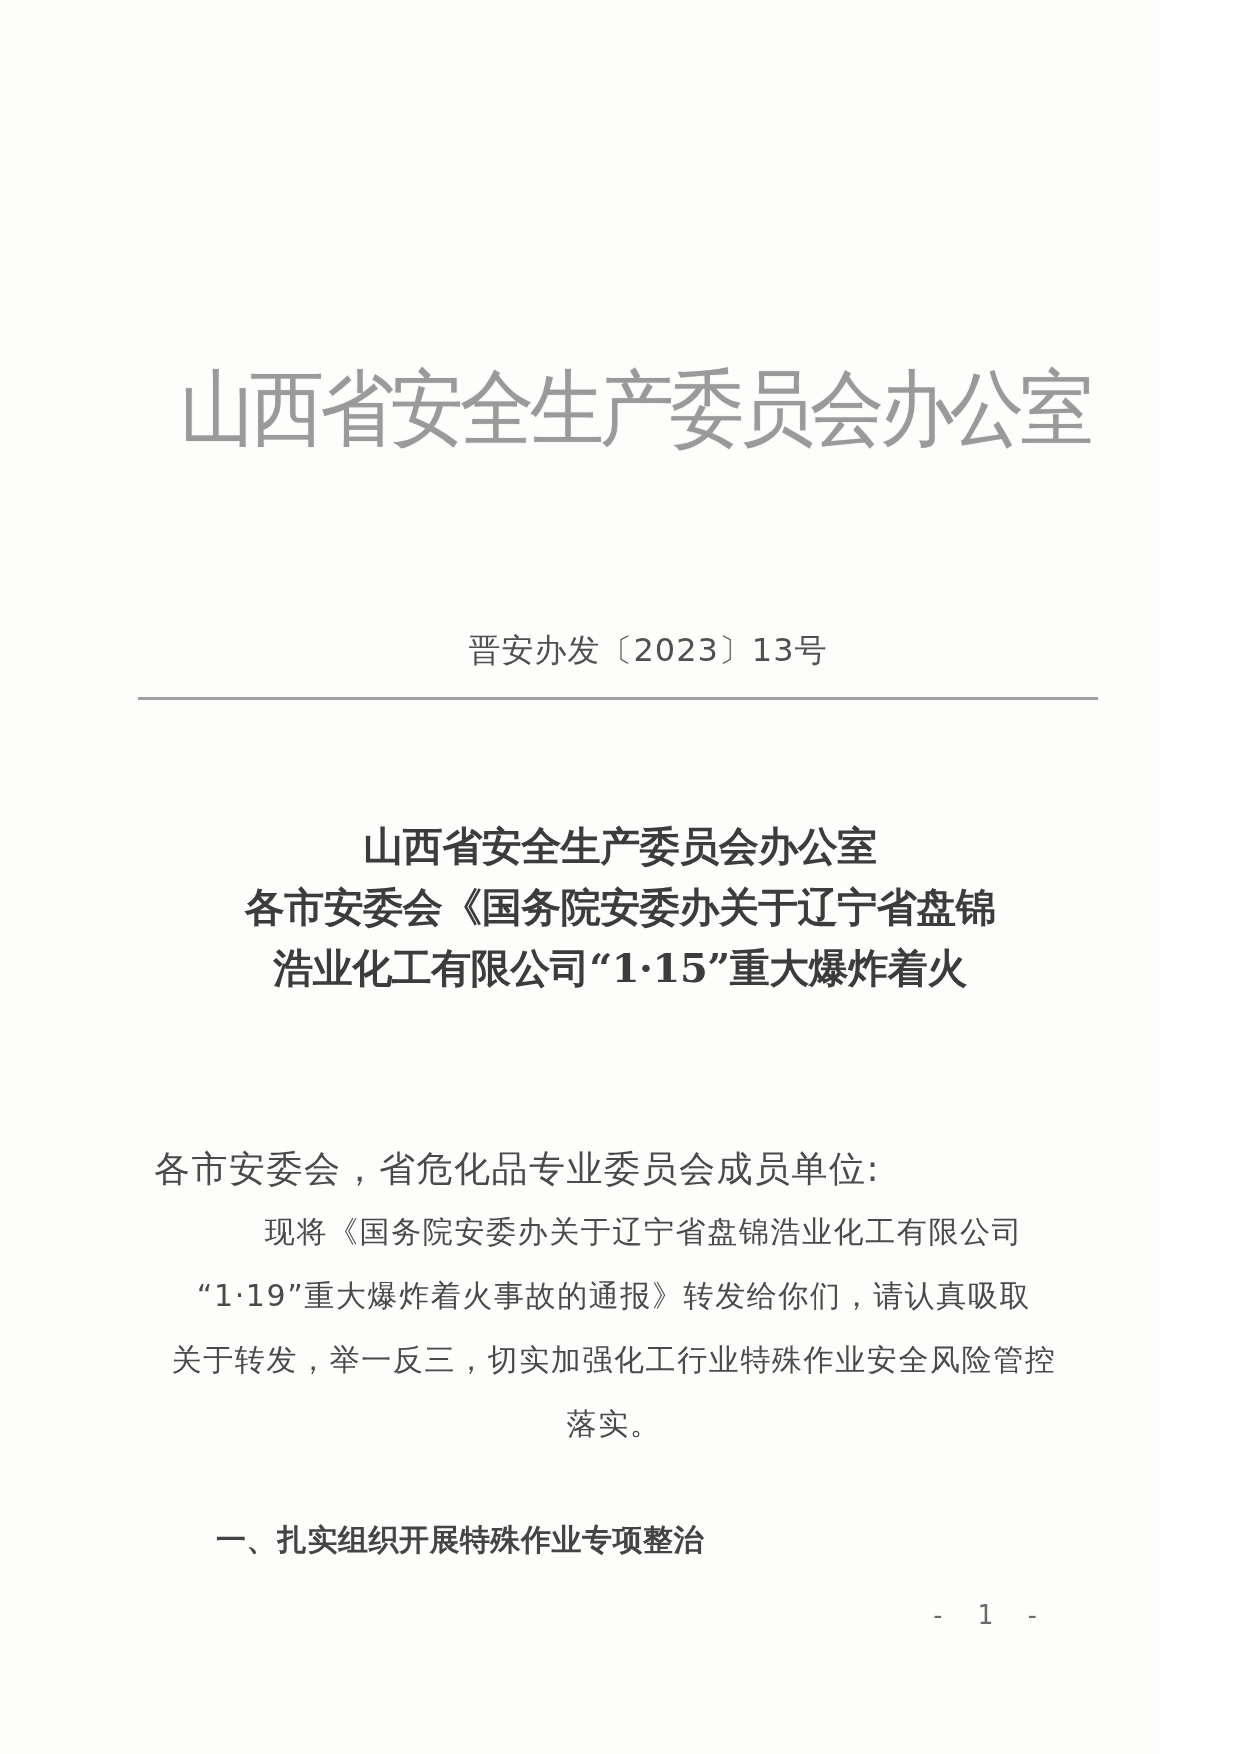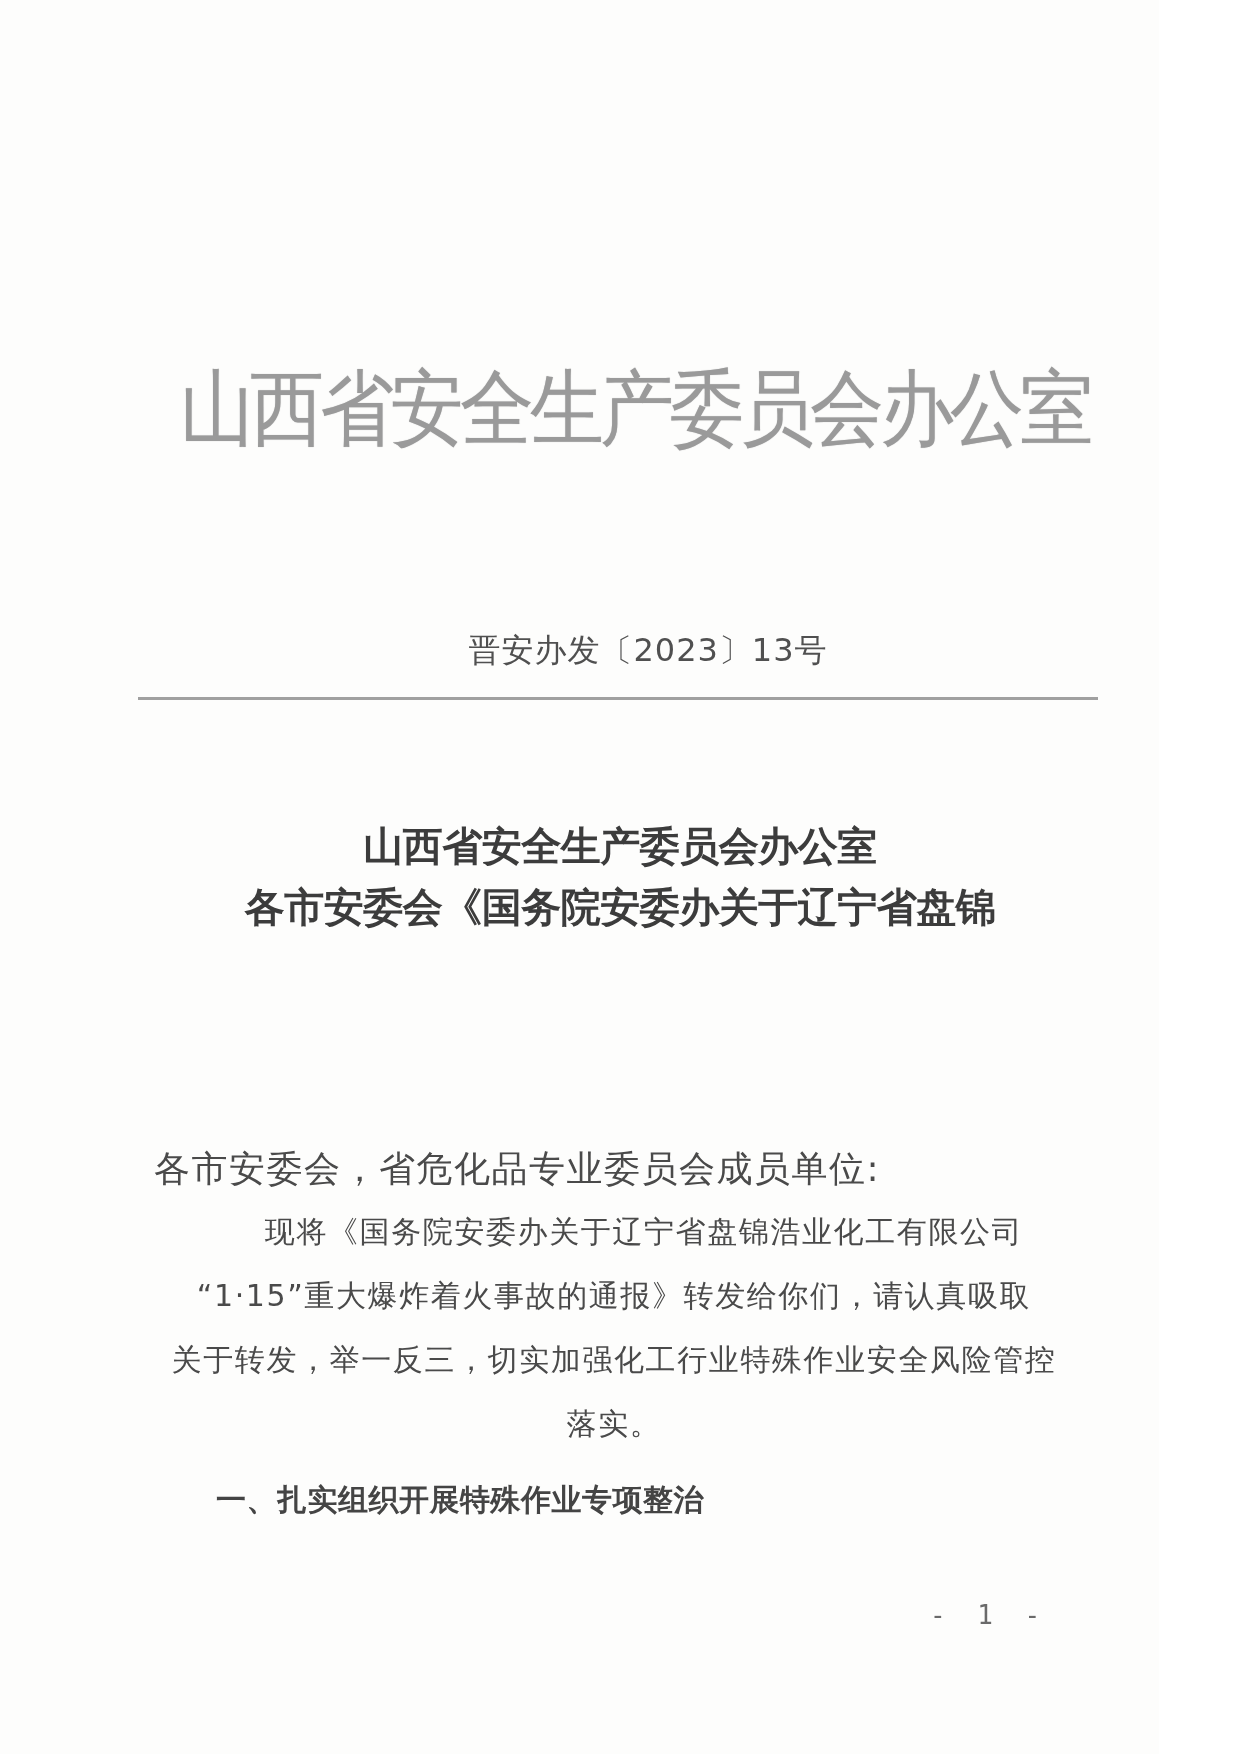--- a/index.html
+++ b/index.html
@@ -97,21 +97,21 @@
     font-size: 30px;
     color: #4a4a4a;
     letter-spacing: 1.6px;
     white-space: nowrap;
     height: 64px;
   }
   .para .indent { padding-left: 60px; }
   .section-heading {
     position: absolute;
     left: 216px;
-    top: 1480px;
+    top: 1520px;
     font-family: "DejaVu Sans", "Liberation Sans", sans-serif;
     font-weight: bold;
     font-size: 30px;
     color: #444444;
     letter-spacing: 0.5px;
     white-space: nowrap;
   }
   .page-number {
     position: absolute;
     left: 930px;
@@ -130,27 +130,28 @@
 
   <div class="masthead">山西省安全生产委员会办公室</div>
 
   <div class="doc-number">晋安办发〔2023〕13号</div>
 
   <div class="divider"></div>
 
   <div class="title-block">
     <div class="title-line">山西省安全生产委员会办公室</div>
     <div class="title-line">各市安委会《国务院安委办关于辽宁省盘锦</div>
+    <div class="title-line">浩业化工有限公司“1·15”重大爆炸着火</div>
   </div>
 
   <div class="body-text salutation">各市安委会，省危化品专业委员会成员单位:</div>
 
   <div class="para">
     <div class="para-line indent">现将《国务院安委办关于辽宁省盘锦浩业化工有限公司</div>
-    <div class="para-line">“1·15”重大爆炸着火事故的通报》转发给你们，请认真吸取</div>
+    <div class="para-line">“1·19”重大爆炸着火事故的通报》转发给你们，请认真吸取</div>
     <div class="para-line">关于转发，举一反三，切实加强化工行业特殊作业安全风险管控</div>
     <div class="para-line">落实。</div>
   </div>
 
   <div class="section-heading">一、扎实组织开展特殊作业专项整治</div>
 
   <div class="page-number">- 1 -</div>
 
 </div>
 

